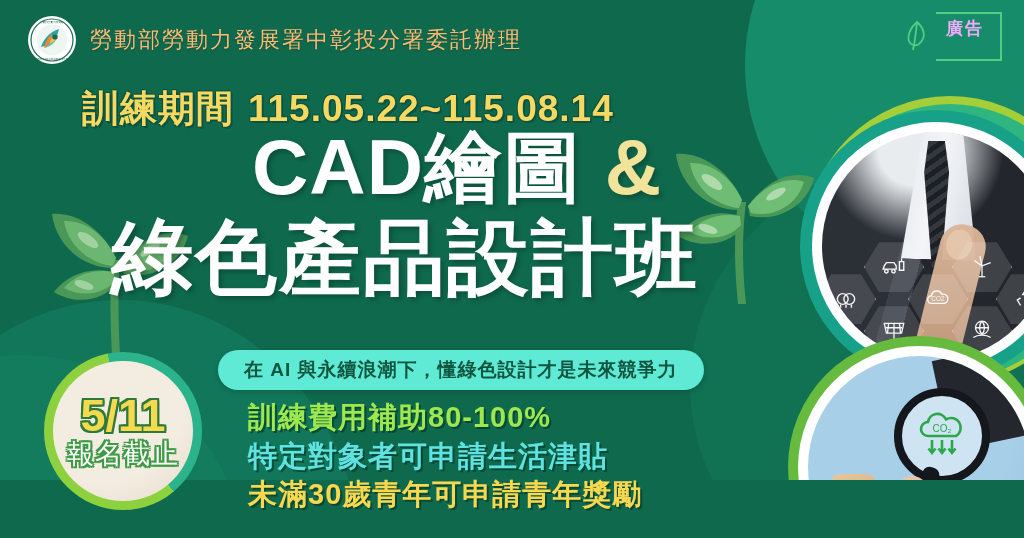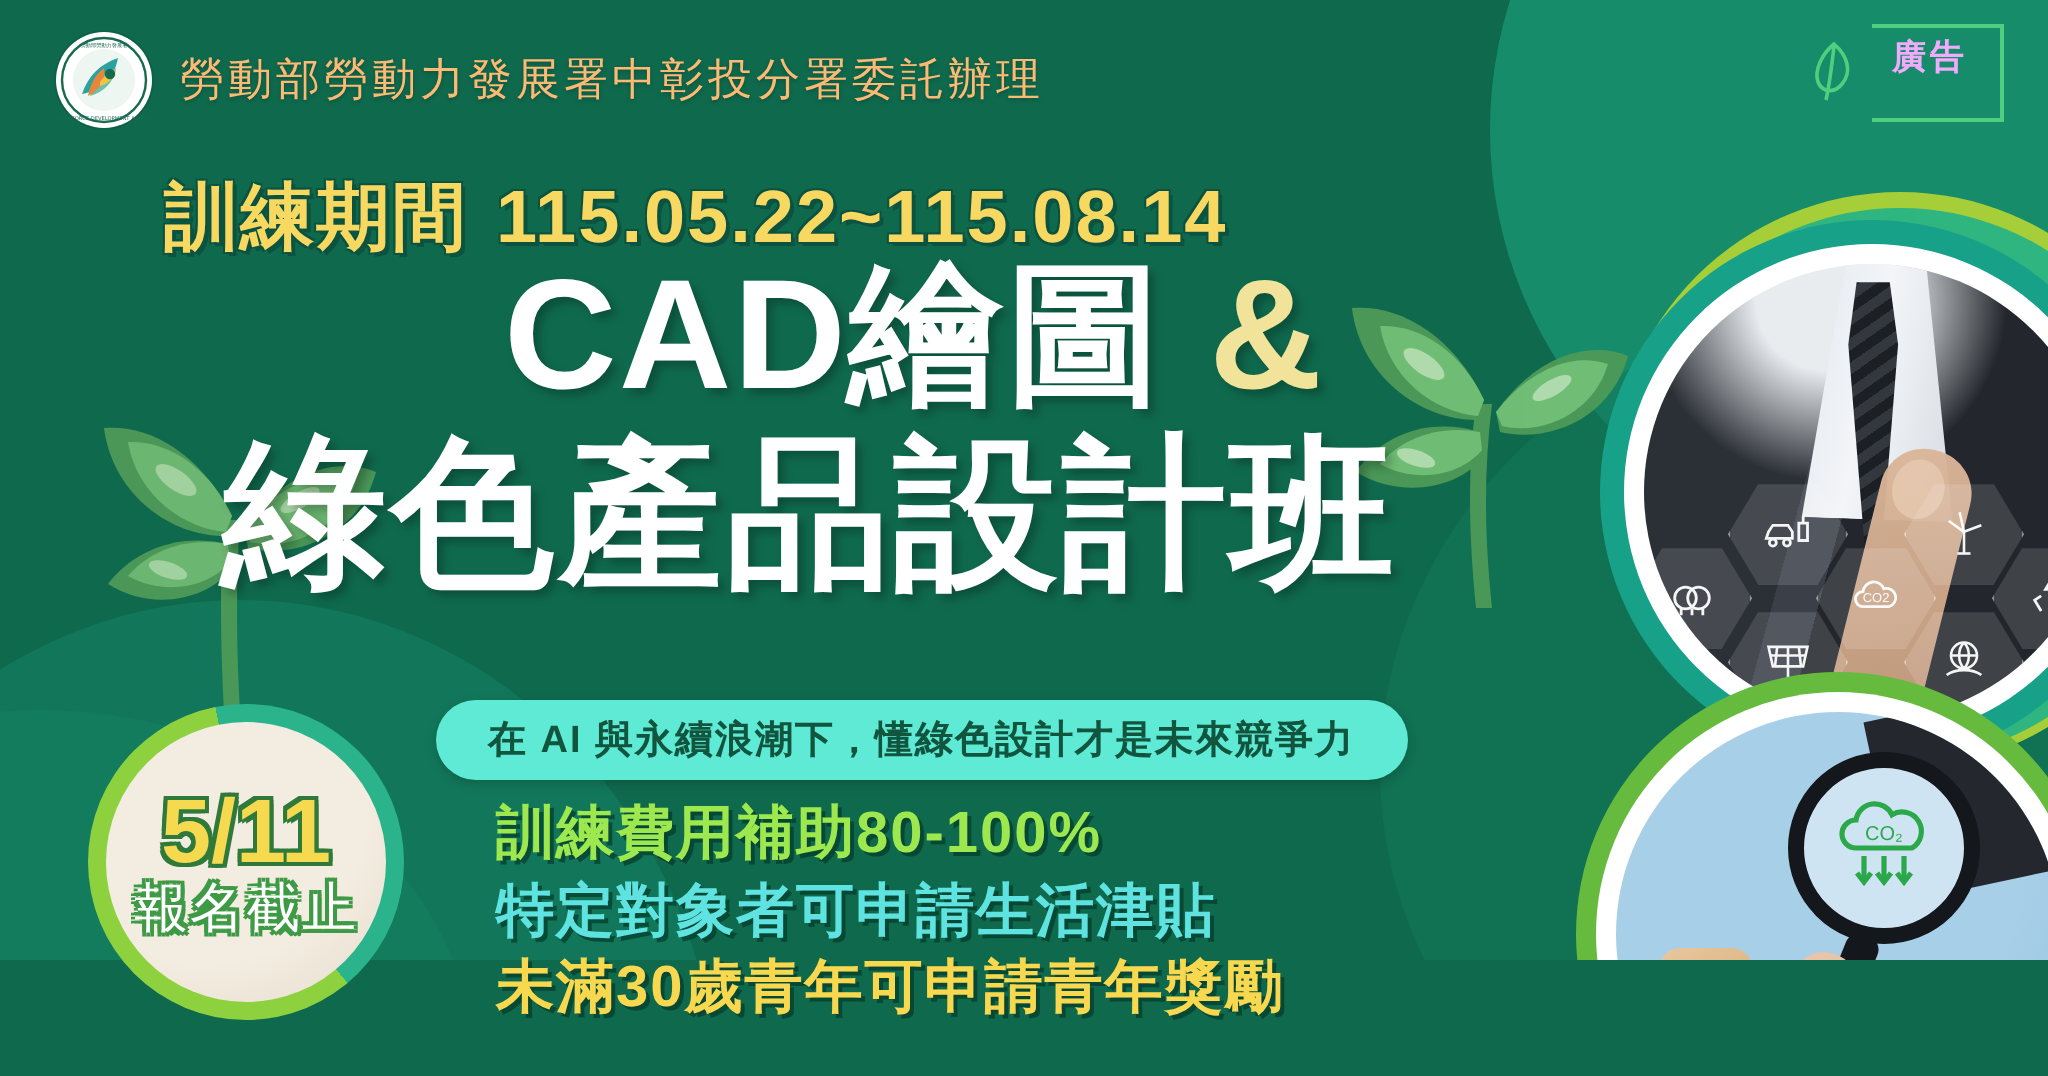--- a/index.html
+++ b/index.html
@@ -94,21 +94,21 @@
     position:absolute;width:46px;height:46px;border-radius:10px;
     background:linear-gradient(150deg,#e8c79d,#d3a877);
     display:flex;align-items:center;justify-content:center;
   }
   .block:before{
     content:"";width:0;height:0;
     border-left:9px solid transparent;border-right:9px solid transparent;
     border-bottom:15px solid #fff;transform:rotate(42deg);
   }
   .loupe{
-    position:absolute;left:86px;top:20px;width:96px;height:96px;border-radius:50%;
+    position:absolute;left:86px;top:32px;width:96px;height:96px;border-radius:50%;
     border:8px solid #14181c;background:#cfe4f3;
     display:flex;align-items:center;justify-content:center;
   }
   .loupe svg{width:60px;height:52px;}
   .loupe-handle{
     position:absolute;left:108px;top:110px;width:17px;height:48px;border-radius:7px;
     background:#14181c;transform:rotate(22deg);
   }
   .hand{
     position:absolute;left:78px;top:128px;width:86px;height:110px;

